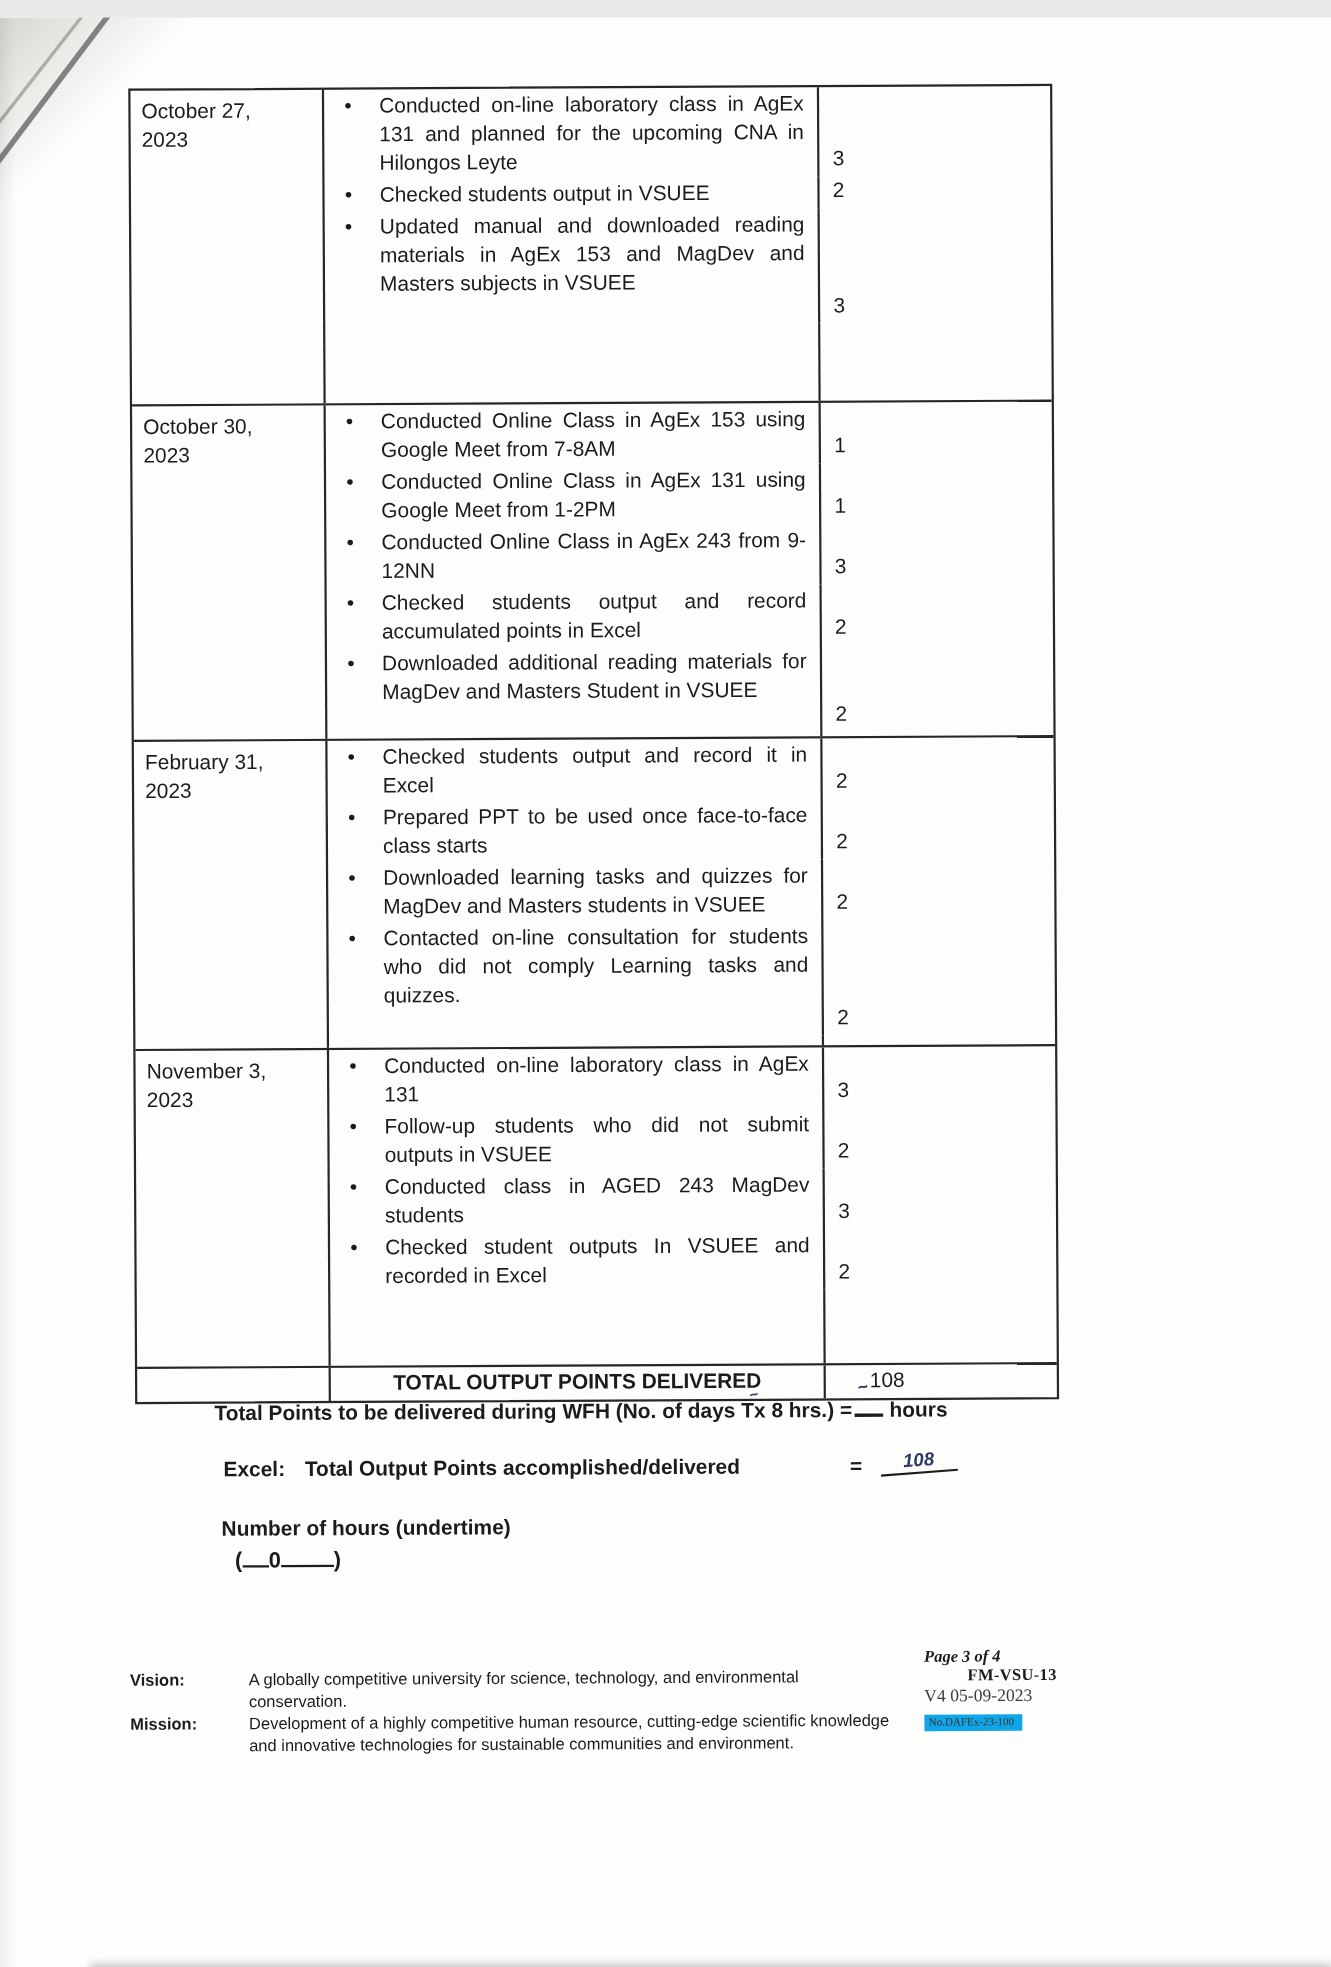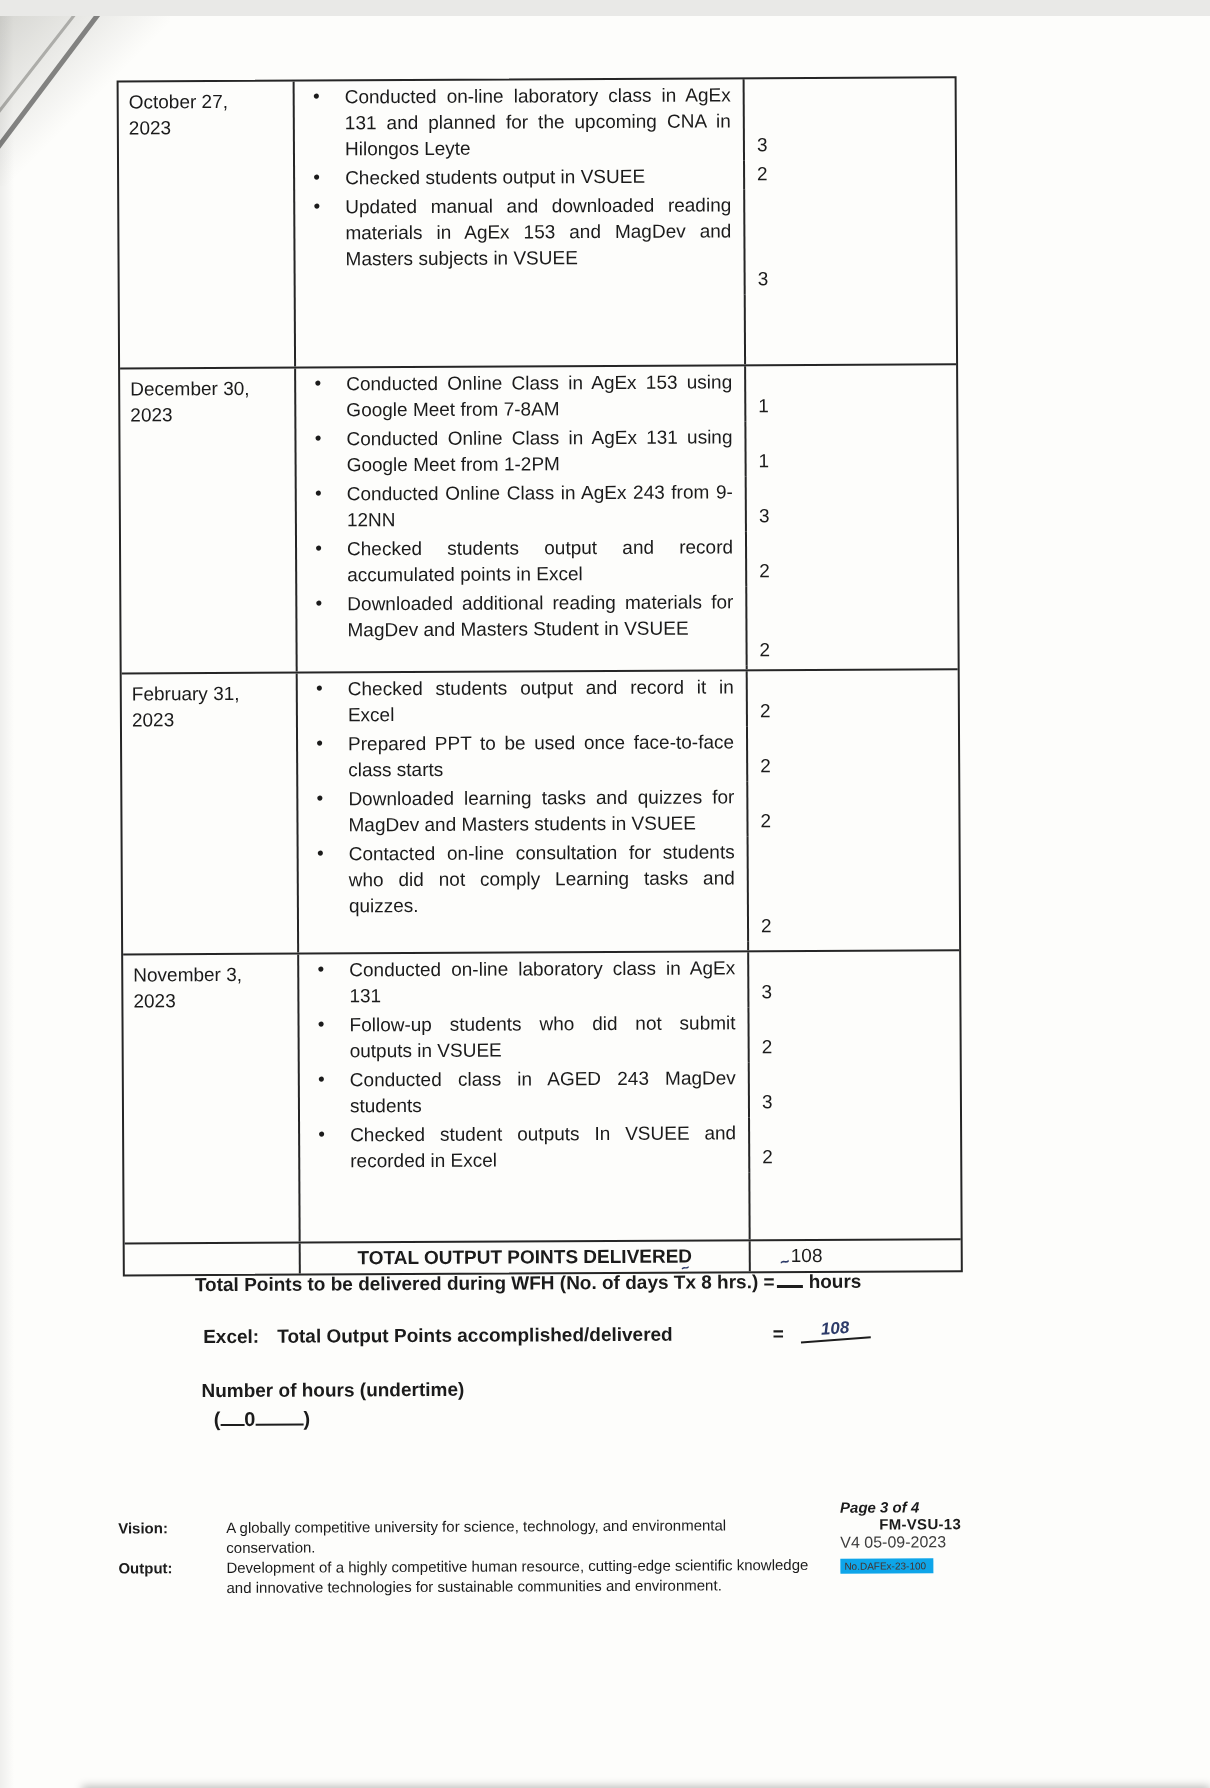--- a/index.html
+++ b/index.html
@@ -70,21 +70,21 @@
   .undertime-line { position:absolute; left:210px; top:1390px; font-size:20px; font-weight:700;
     display:flex; align-items:baseline; }
   .u-blank { display:inline-block; height:14px; border-bottom:2.5px solid #1d1d1d; }
   .u-blank.b1 { width:24px; }
   .u-blank.b2 { width:48px; }
 
   
   .footer { position:absolute; left:114px; top:1500px; width:720px; font-size:15px; line-height:20px; }
   .f-row { display:grid; grid-template-columns:108px 585px; }
   .f-label { font-weight:700; }
-  .meta { position:absolute; left:836px; top:1484px; width:160px; }
+  .meta { position:absolute; left:836px; top:1484px; width:160px;font-family:Liberation Serif, serif; }
   .page-num { font-style:italic; font-weight:700; font-size:15px; }
   .form-code { font-weight:700; font-size:15px; letter-spacing:.3px;text-align:center; }
   .version { font-size:16px; color:#3d3d3d; margin-top:1px; }
   .stamp { margin-top:7px; display:inline-block; background:#0ea5e9; color:#46302a;
     font-size:10px; padding:2px 7px 2px 4px; }
 </style>
 </head>
 <body>
 
 <div class="scan">
@@ -125,21 +125,21 @@
           </div>
           <div class="fill">
               <div class="fill-left"></div>
               <div class="fill-pt"></div>
             </div>
         </div>
       </div>
 
       <div class="t-row" style="min-height:279px">
         <div class="c-date">
-          <div>December 30,</div>
+          <div>October 30,</div>
           <div>2023</div>
         </div>
         <div class="c-main">
           <div class="item">
             <div class="item-left">
                 <span class="bullet">●</span>
                 <span class="item-text">Conducted Online Class in AgEx 153 using Google Meet from 7-8AM</span>
               </div>
             <div class="item-pt">1</div>
           </div>
@@ -291,21 +291,21 @@
         <span class="u-blank b2"></span>
         <span>)</span>
     </div>
 
     <div class="footer">
       <div class="f-row">
         <div class="f-label">Vision:</div>
         <div>A globally competitive university for science, technology, and environmental conservation.</div>
       </div>
       <div class="f-row">
-        <div class="f-label">Output:</div>
+        <div class="f-label">Mission:</div>
         <div>Development of a highly competitive human resource, cutting-edge scientific knowledge and innovative technologies for sustainable communities and environment.</div>
       </div>
     </div>
 
     <div class="meta">
       <div class="page-num">Page 3 of 4</div>
       <div class="form-code">FM-VSU-13</div>
       <div class="version">V4 05-09-2023</div>
       <div class="stamp">No.DAFEx-23-100</div>
     </div>

